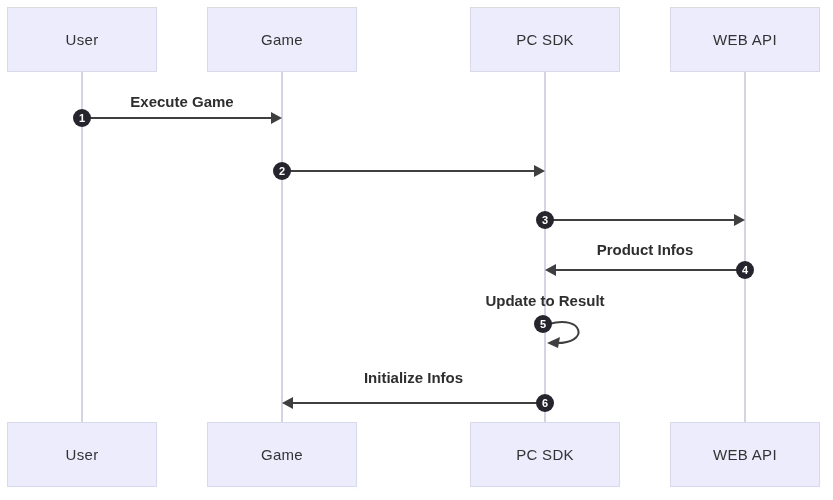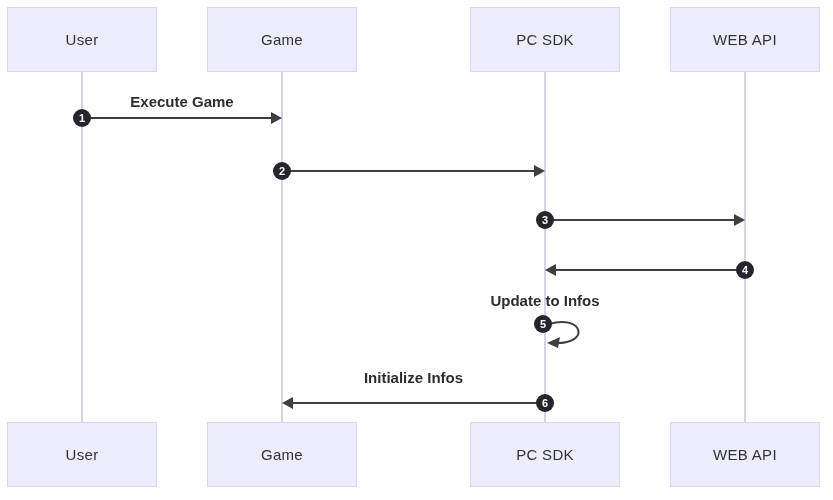--- a/index.html
+++ b/index.html
@@ -87,25 +87,26 @@
   <div class="badge" style="left:73px;top:109px">1</div>
 
   <div class="msg-line" style="left:282px;top:170px;width:261px"></div>
   <div class="arrow-right" style="left:534px;top:165px"></div>
   <div class="badge" style="left:273px;top:162px">2</div>
 
   <div class="msg-line" style="left:545px;top:219px;width:198px"></div>
   <div class="arrow-right" style="left:734px;top:214px"></div>
   <div class="badge" style="left:536px;top:211px">3</div>
 
+  <div class="msg-label" style="left:545px;top:241px;width:200px">Product Infos</div>
   <div class="msg-line" style="left:547px;top:269px;width:198px"></div>
   <div class="arrow-left" style="left:545px;top:264px"></div>
   <div class="badge" style="left:736px;top:261px">4</div>
 
-  <div class="msg-label" style="left:465px;top:292px;width:160px">Update to Infos</div>
+  <div class="msg-label" style="left:465px;top:292px;width:160px">Update to Result</div>
   <svg class="self-loop" style="left:543px;top:314px" width="54" height="36" viewBox="0 0 54 36">
     <path d="M6,10 C40,0 48,30 12,29" fill="none" stroke="#3f3f3f" stroke-width="2"></path>
     <polygon points="4,29 17,23 15,34" fill="#3f3f3f"></polygon>
   </svg>
   <div class="badge" style="left:534px;top:315px">5</div>
 
   <div class="msg-label" style="left:282px;top:369px;width:263px">Initialize Infos</div>
   <div class="msg-line" style="left:284px;top:402px;width:261px"></div>
   <div class="arrow-left" style="left:282px;top:397px"></div>
   <div class="badge" style="left:536px;top:394px">6</div>

